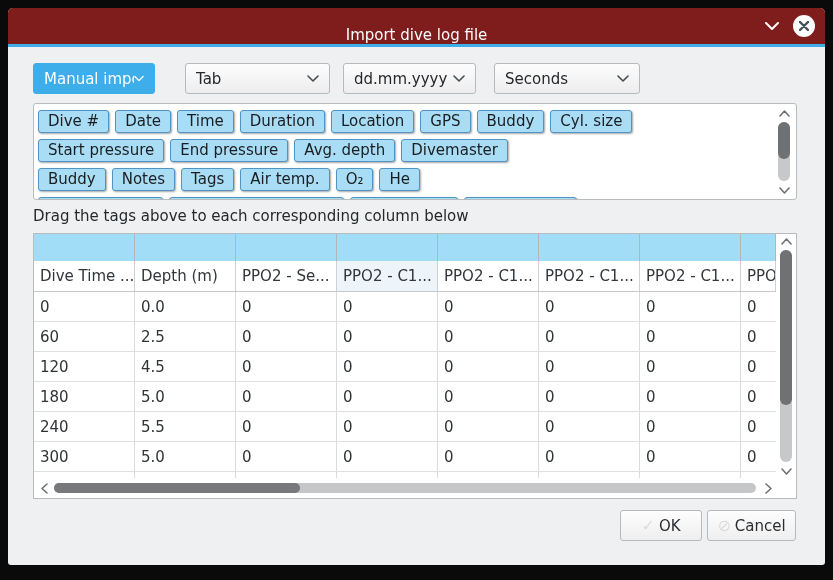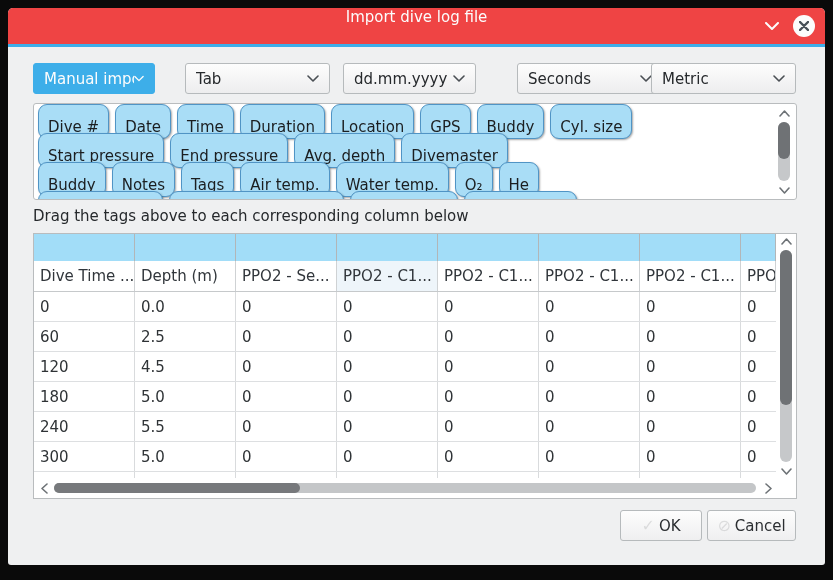--- a/index.html
+++ b/index.html
@@ -1,43 +1,43 @@
 <!DOCTYPE html>
 <html><head>
 <meta charset="utf-8">
 <style>
   * { margin:0; padding:0; box-sizing:border-box; }
   html,body { width:833px; height:580px; background:#0a0a0a; font-family:"DejaVu Sans", sans-serif; }
   .dialog { position:absolute; left:8px; top:8px; width:817px; height:557px;
             background:#eff0f1; border-radius:5px 5px 3px 3px; overflow:hidden; }
   
-  .titlebar { position:relative; height:36px; background:#ef4444; display:flex; align-items:flex-start; justify-content:center; }
+  .titlebar { position:relative; height:36px; background:#7f1d1d; display:flex; align-items:flex-end; justify-content:center; }
   .titlebar .title { color:#fcfcfc; font-size:15px; }
   .titlebar-controls { position:absolute; right:10px; top:0; height:36px; display:flex; align-items:center; gap:12px; }
   .shade-btn { width:18px; height:18px; display:flex; align-items:center; justify-content:center; cursor:pointer; }
   .close-btn { width:22px; height:22px; border-radius:50%; background:#fcfcfc; display:flex; align-items:center; justify-content:center; cursor:pointer; }
   .accent { height:3px; background:#3daee9; }
   
   .combo { position:absolute; top:55px; height:31px; border:1px solid #b6babc; border-radius:3px;
            background:linear-gradient(#fdfdfd,#ededee); display:flex; align-items:center;
            padding:0 10px; font-size:15px; color:#26292c; cursor:pointer; }
   .combo .lbl { flex:1 1 auto; overflow:hidden; white-space:nowrap; }
   .combo.selected { background:#3daee9; border-color:#3daee9; color:#fcfcfc; }
   #combo-import  { left:25px;  width:122px; }
   #combo-sep     { left:177px; width:145px;justify-content:center; }
   #combo-date    { left:335px; width:133px; }
-  #combo-dur     { left:486px; width:146px;margin-left:23px; }
+  #combo-dur     { left:486px; width:146px; }
   #combo-units   { left:643px; width:145px; }
   
   .tagsbox { position:absolute; left:25px; top:95px; width:764px; height:97px; background:#fff;
              border:1px solid #b9bcbe; border-radius:3px; overflow:hidden; }
   .tag-list { position:absolute; left:4px; top:3px; right:26px; }
   .tag-row { height:29px; display:flex; gap:6px; align-items:center; }
-  .tag { display:inline-block; background:#a9ddf6; border:1px solid #5094c5; border-radius:9px;
-         padding:13px 9px 2px 9px; font-size:15px; color:#1b1e20; white-space:nowrap;
+  .tag { display:inline-block; background:#a9ddf6; border:1px solid #5094c5; border-radius:3px;
+         padding:1px 9px 2px 9px; font-size:15px; color:#1b1e20; white-space:nowrap;
          box-shadow:1px 1px 2px rgba(0,0,0,0.35); cursor:grab; }
   
   .vscroll { position:absolute; top:2px; bottom:2px; right:3px; width:18px; }
   .vscroll .chev { position:absolute; left:0; width:18px; height:14px; display:flex; align-items:center; justify-content:center; cursor:pointer; }
   .vscroll .chev.up { top:0; } .vscroll .chev.down { bottom:0; }
   .vscroll .track { position:absolute; left:3px; right:3px; top:16px; bottom:16px; background:#c6c8ca; border-radius:6px; }
   .vscroll .thumb { position:absolute; left:0; right:0; top:0; background:#6f7275; border-radius:6px; cursor:pointer; }
   .hscroll { position:absolute; left:0; right:20px; bottom:0; height:20px; }
   .hscroll .chev { position:absolute; top:0; width:16px; height:20px; display:flex; align-items:center; justify-content:center; cursor:pointer; }
   .hscroll .chev.left { left:2px; } .hscroll .chev.right { right:0px; }
@@ -109,26 +109,20 @@
     <svg width="12" height="8" viewBox="0 0 12 8">
         <polyline points="1,1 6,6 11,1" fill="none" stroke="#4a4f54" stroke-width="1.6" stroke-linecap="round" stroke-linejoin="round"></polyline>
       </svg>
   </div>
   <div class="combo" id="combo-dur">
     <span class="lbl">Seconds</span>
     <svg width="12" height="8" viewBox="0 0 12 8">
         <polyline points="1,1 6,6 11,1" fill="none" stroke="#4a4f54" stroke-width="1.6" stroke-linecap="round" stroke-linejoin="round"></polyline>
       </svg>
   </div>
-  <div class="combo" id="combo-units">
-    <span class="lbl">Metric</span>
-    <svg width="12" height="8" viewBox="0 0 12 8">
-        <polyline points="1,1 6,6 11,1" fill="none" stroke="#4a4f54" stroke-width="1.6" stroke-linecap="round" stroke-linejoin="round"></polyline>
-      </svg>
-  </div>
 
   <div class="tagsbox">
     <div class="tag-list">
         <div class="tag-row">
           <span class="tag">Dive #</span>
           <span class="tag">Date</span>
           <span class="tag">Time</span>
           <span class="tag">Duration</span>
           <span class="tag">Location</span>
           <span class="tag">GPS</span>
@@ -139,21 +133,20 @@
           <span class="tag">Start pressure</span>
           <span class="tag">End pressure</span>
           <span class="tag">Avg. depth</span>
           <span class="tag">Divemaster</span>
         </div>
         <div class="tag-row">
           <span class="tag">Buddy</span>
           <span class="tag">Notes</span>
           <span class="tag">Tags</span>
           <span class="tag">Air temp.</span>
-          <span class="tag">Water temp.</span>
           <span class="tag">O₂</span>
           <span class="tag">He</span>
         </div>
         <div class="tag-row">
           <span class="tag">Sample depth</span>
           <span class="tag">Sample temperature</span>
           <span class="tag">Sample pO₂</span>
           <span class="tag">Sample CNS</span>
         </div>
       </div>

